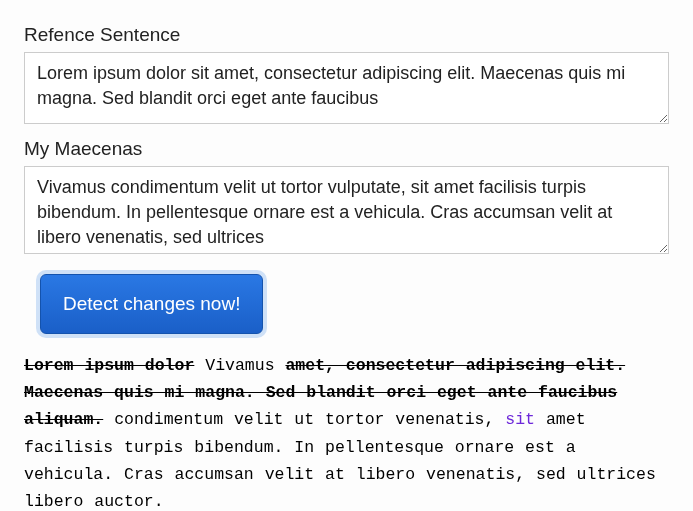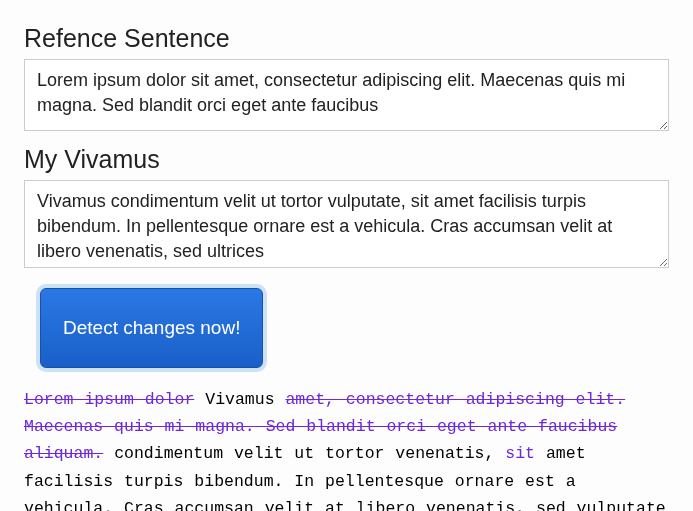--- a/index.html
+++ b/index.html
@@ -5,21 +5,21 @@
 * { box-sizing: border-box; }
 body {
   margin: 0;
   padding: 24px 24px 20px 24px;
   background: #fdfdfd;
   font-family: "Segoe UI", -apple-system, BlinkMacSystemFont, sans-serif;
   color: #222;
   width: 693px;
 }
 .label {
-  font-size: 25px;
+  font-size: 19px;
   color: #222;
   margin-bottom: 6px;
   margin-top: 0;
 }
 .label.second { margin-top: 10px; }
 .textarea {
   width: 100%;
   height: 72px;
   border: 1px solid #ccc;
   background: #fff;
@@ -36,60 +36,61 @@
   margin-left: 16px;
   margin-bottom: 18px;
 }
 .btn {
   background: #1c68d4;
   background: linear-gradient(#2a78e4, #1a5fc8);
   border: 1px solid #1453ad;
   border-radius: 6px;
   color: #fff;
   font-size: 19px;
-  padding: 28px 22px;
+  padding: 18px 22px;
   cursor: pointer;
   box-shadow: 0 0 0 4px #cfe1f7;
 }
 .diff {
   font-family: "Consolas", "Menlo", "Courier New", monospace;
   font-size: 16.5px;
   line-height: 1.65;
   word-spacing: 1px;
 }
 .del {
-  color: #6d28d9;
+  color: #000000;
   text-decoration: line-through;
+  font-weight: bold;
 }
 .ins {
   color: #000000;
 }
 .keep {
   color: #6d28d9;
   margin-top: 8px;
 }
 </style>
 </head>
 <body>
 
 
 
 <div class="label">Refence Sentence</div>
 <textarea class="textarea" style="">Lorem ipsum dolor sit amet, consectetur adipiscing elit. Maecenas quis mi magna. Sed blandit orci eget ante faucibus</textarea>
 
-<div class="label second">My Vivamus</div>
+<div class="label second">My Maecenas</div>
 <textarea class="textarea" style="height: 88px;">Vivamus condimentum velit ut tortor vulputate, sit amet facilisis turpis bibendum. In pellentesque ornare est a vehicula. Cras accumsan velit at libero venenatis, sed ultrices</textarea>
 
 <div class="btn-wrap">
   <button class="btn">Detect changes now!</button>
 </div>
 
 <div class="diff">
   <span class="del">Lorem ipsum dolor</span>
   <span class="ins">Vivamus</span>
   <span class="del">amet, consectetur adipiscing elit. Maecenas quis mi magna. Sed blandit orci eget ante faucibus aliquam.</span>
   <span class="ins">condimentum velit ut tortor venenatis,</span>
   <span class="keep">sit</span>
-  <span class="ins">amet facilisis turpis bibendum. In pellentesque ornare est a vehicula. Cras accumsan velit at libero venenatis, sed vulputate libero auctor.</span>
+  <span class="ins">amet facilisis turpis bibendum. In pellentesque ornare est a vehicula. Cras accumsan velit at libero venenatis, sed ultrices libero auctor.</span>
 </div>
 
 
 
 
 </body></html>

